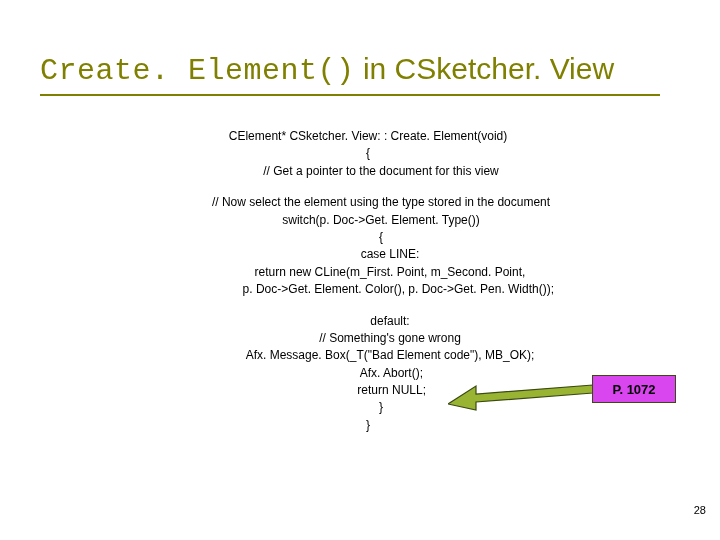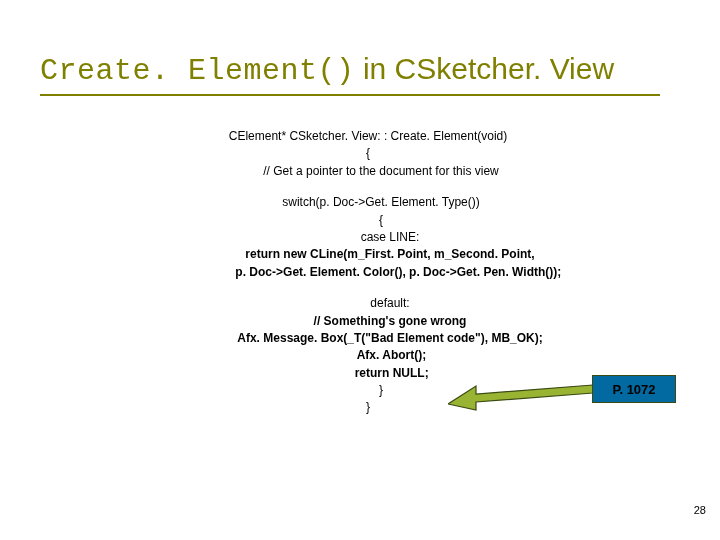--- a/index.html
+++ b/index.html
@@ -35,34 +35,34 @@
     left: 48px;
     width: 640px;
     font-size: 12px;
     color: #000;
     line-height: 1.45;
     font-family: Verdana, Arial, sans-serif;
   }
   .code .l1 { margin-left: 0; }
   .code .l2 { margin-left: 26px; }
   .code .l3 { margin-left: 44px; }
-  .code .l4 { margin-left: 44px; font-weight: bold; }
+  .code .l4 { margin-left: 44px; }
   .code p {
     margin: 0;
     white-space: pre;
     text-align: center;
   }
   .blank { height: 14px; }
   .callout {
     position: absolute;
     top: 375px;
     left: 592px;
     width: 82px;
     height: 26px;
-    background: #0369a1;
+    background: #d946ef;
     border: 1.5px solid #3a4a12;
     display: flex;
     align-items: center;
     justify-content: center;
     font-size: 13px;
     font-weight: bold;
     color: #000;
   }
   .arrow {
     position: absolute;
@@ -85,20 +85,21 @@
 
 <div class="title">
   <span class="mono">Create. Element()</span><span class="roman"> in CSketcher. View</span>
 </div>
 
 <div class="code">
   <p class="l1">CElement* CSketcher. View: : Create. Element(void)</p>
   <p class="l1">{</p>
   <p class="l2">// Get a pointer to the document for this view</p>
   <div class="blank"></div>
+  <p class="l2">// Now select the element using the type stored in the document</p>
   <p class="l2">switch(p. Doc-&gt;Get. Element. Type())</p>
   <p class="l2">{</p>
   <p class="l3">case LINE:</p>
   <p class="l4">return new CLine(m_First. Point, m_Second. Point,</p>
   <p class="l4">     p. Doc-&gt;Get. Element. Color(), p. Doc-&gt;Get. Pen. Width());</p>
   <div class="blank"></div>
   <p class="l3">default:</p>
   <p class="l4">// Something's gone wrong</p>
   <p class="l4">Afx. Message. Box(_T("Bad Element code"), MB_OK);</p>
   <p class="l4"> Afx. Abort();</p>

